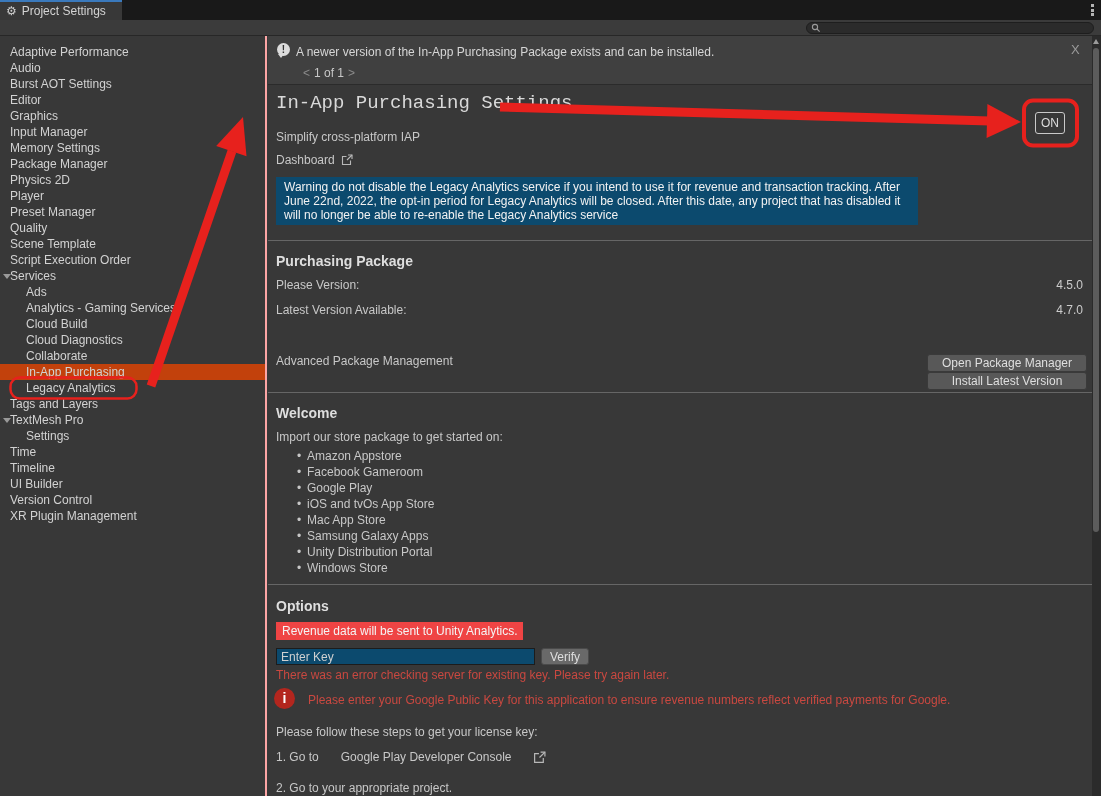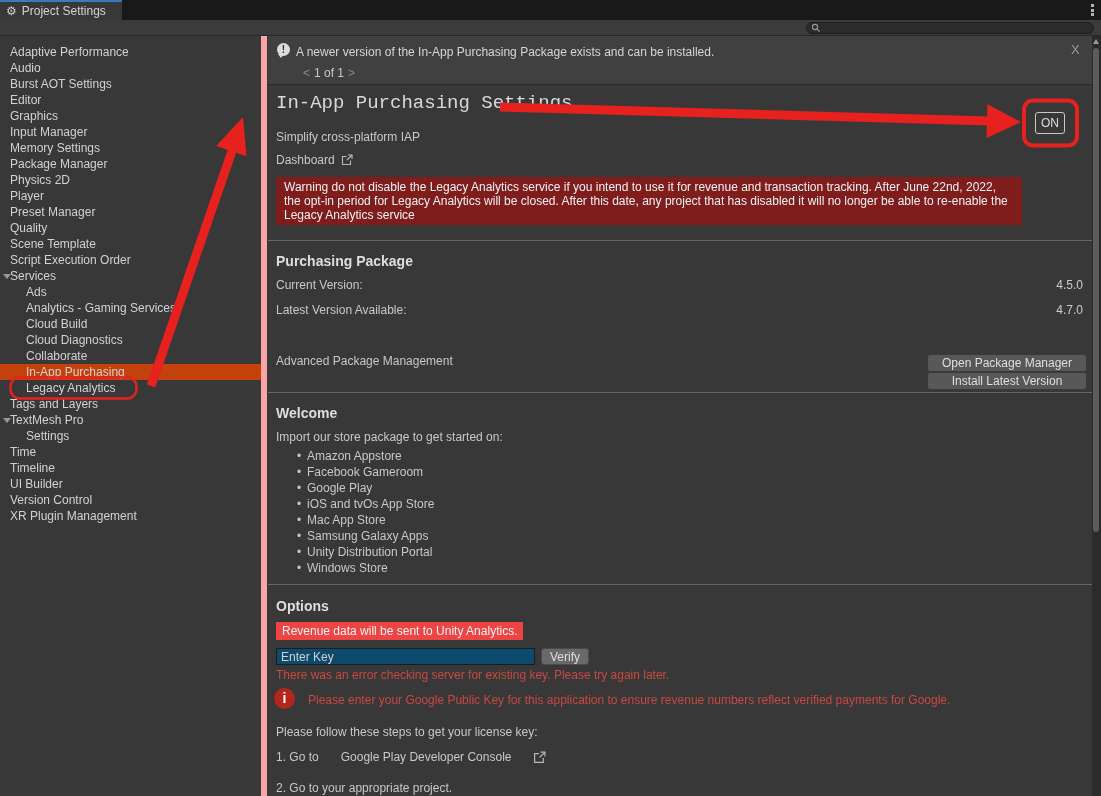--- a/index.html
+++ b/index.html
@@ -20,21 +20,21 @@
   
   #toolbar { position:absolute; left:0; top:20px; width:1101px; height:16px; background:#3b3b3b;
              border-bottom:1px solid #272727; }
   #searchwrap { position:absolute; right:7px; top:2px; width:288px; height:12px; background:#2b2b2b;
                 border:1px solid #1e1e1e; border-radius:6px; display:flex; align-items:center; padding:0 4px; }
   #searchwrap input { flex:1; background:transparent; border:none; outline:none; color:#cfcfcf;
                       font-size:10px; height:10px; font-family:"Liberation Sans", sans-serif; }
 
   
   #sidebar { position:absolute; left:0; top:36px; width:267px; height:760px; background:#383838;
-             border-right:6px solid #fca5a5; padding-top:8px; overflow:hidden; }
+             border-right:2px solid #fca5a5; padding-top:8px; overflow:hidden; }
   .side-row { position:relative; height:16px; line-height:16px; font-size:12px; color:#d2d2d2;
               padding-left:10px; white-space:nowrap; cursor:pointer; }
   .side-row.ind1 { padding-left:26px; }
   .side-row.selected { background:#c2410c; }
   .fold { position:absolute; left:3px; top:6px; width:0; height:0;
           border-left:4px solid transparent; border-right:4px solid transparent;
           border-top:5px solid #999; }
 
   
   #main { position:absolute; left:268px; top:36px; width:824px; height:760px; background:#383838;
@@ -54,21 +54,21 @@
   .pager-arrow { color:#8b8b8b; cursor:pointer; padding:0 4px; }
   #notif-close { position:absolute; left:803px; top:6px; color:#9a9a9a; font-size:13px; cursor:pointer; }
 
   #page-title { left:8px; top:56px; font-size:19px; color:#d9d9d9;font-family:Liberation Mono, monospace; }
   #on-button { left:767px; top:76px; width:30px; height:22px; border:1px solid #c9c9c9; border-radius:3px;
                color:#dddddd; font-size:12px; display:flex; align-items:center; justify-content:center;
                background:transparent; cursor:pointer; }
   #simplify { left:8px; top:94px; }
   #dashboard { left:8px; top:117px; display:flex; align-items:center; gap:6px; cursor:pointer; }
   .extlink svg { display:block; }
-  #warnbox { left:8px; top:141px; width:746px; background:#7f1d1d; color:#f2f2f2;
+  #warnbox { left:8px; top:141px; width:642px; background:#0c4a6e; color:#f2f2f2;
              padding:3px 8px; line-height:14px; }
 
   .divider { left:0; width:824px; height:0; border-top:1px solid #666; }
   #div1 { top:204px; } #div2 { top:356px; } #div3 { top:548px; }
 
   .section-hdr { left:8px; font-size:14px; font-weight:bold; color:#dedede; }
   #pkg-hdr { top:217px; } #welcome-hdr { top:369px; } #options-hdr { top:562px; }
 
   .lbl { left:8px; }
   #cur-lbl { top:242px; } #lat-lbl { top:267px; } #adv-lbl { top:318px; }
@@ -201,21 +201,21 @@
             <path d="M11 1L6 6" fill="none" stroke="#b8b8b8" stroke-width="1.1"></path>
           </svg>
       </span>
     </div>
 
     <div class="abs" id="warnbox">Warning do not disable the Legacy Analytics service if you intend to use it for revenue and transaction tracking. After June 22nd, 2022, the opt-in period for Legacy Analytics will be closed. After this date, any project that has disabled it will no longer be able to re-enable the Legacy Analytics service</div>
 
     <div class="abs divider" id="div1"></div>
 
     <div class="abs section-hdr" id="pkg-hdr">Purchasing Package</div>
-    <div class="abs lbl" id="cur-lbl">Current Version:</div>
+    <div class="abs lbl" id="cur-lbl">Please Version:</div>
     <div class="abs val" id="cur-val">4.5.0</div>
     <div class="abs lbl" id="lat-lbl">Latest Version Available:</div>
     <div class="abs val" id="lat-val">4.7.0</div>
     <div class="btn" id="install-btn">Install Latest Version</div>
     <div class="abs lbl" id="adv-lbl">Advanced Package Management</div>
     <div class="btn" id="open-btn">Open Package Manager</div>
 
     <div class="abs divider" id="div2"></div>
 
     <div class="abs section-hdr" id="welcome-hdr">Welcome</div>

